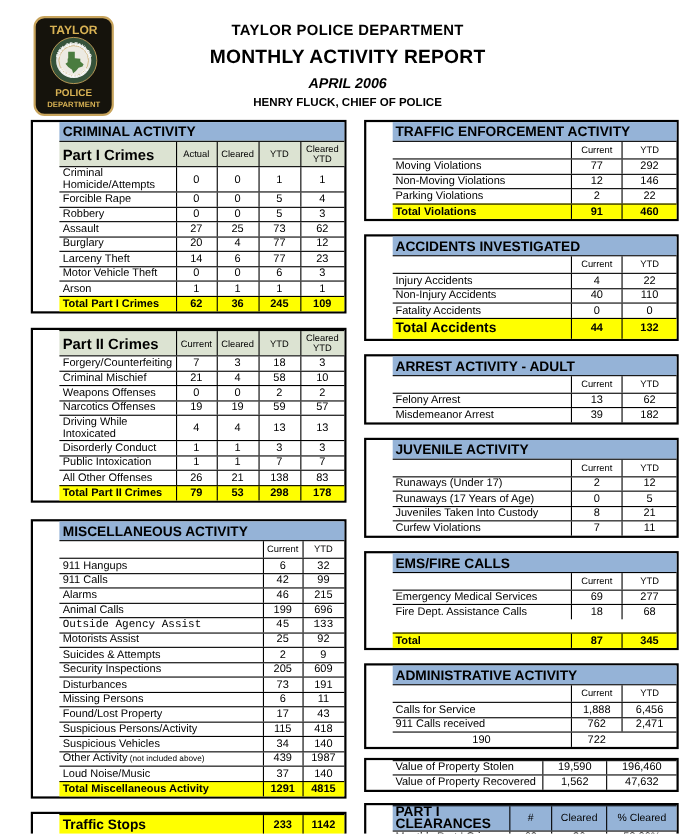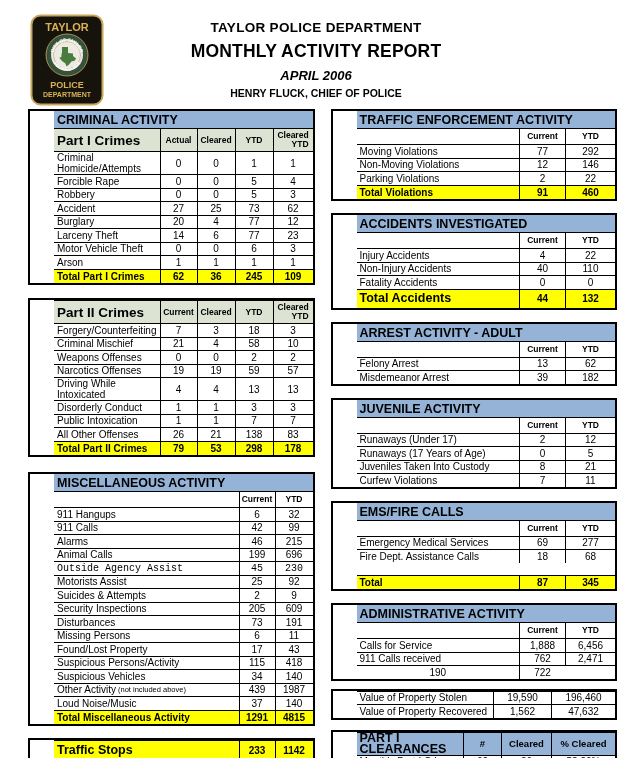--- a/index.html
+++ b/index.html
@@ -26,21 +26,21 @@
   .r { display:grid; border-top:1px solid #000; min-height:12.5px; }
   .tbl > .r:first-child, .tbl > .sec-hdr + .r { border-top:1px solid #000; }
   .tbl > :first-child { border-top:none; }
   .r > div { display:flex; align-items:center; }
   .r > div:not(:first-child) { border-left:1px solid #000; }
   .lbl { font-size:10px; padding:0 3px; line-height:11px; }
   .num { font-size:10px; justify-content:center; text-align:center; padding:0 1px; }
   .sub-hdr { min-height:15px; }
   .sub-hdr .lbl { font-size:13.5px; font-weight:bold; }
   .sub-hdr .colh, .sec-row .colh {
-    font-size:8.5px; font-weight:bold; white-space:pre-line; line-height:9px; text-align:right;
+    font-size:8.5px; font-weight:normal; white-space:pre-line; line-height:9px; text-align:center;
   }
   .sub-hdr.tint { min-height:22px; background:#DCE3D2; }
   .sec-row { background:#95B3D7; min-height:17px; }
   .sec-row .lbl { font-size:12.5px; font-weight:bold; }
   .sec-row .colh { font-size:9.5px; }
   .total { background:#FFFF00; font-weight:bold; min-height:13.5px; }
   .big { min-height:18px; }
   .big .lbl { font-size:12.5px; font-weight:bold; }
   .small { font-size:7.5px; }
   .mb12 { margin-bottom:12px; } .mb13 { margin-bottom:13px; }
@@ -107,21 +107,21 @@
             <div class="num">4</div>
           </div>
           <div class="r" style="grid-template-columns: 1fr 37px 38px 38px 40px;">
             <div class="lbl">Robbery</div>
             <div class="num">0</div>
             <div class="num">0</div>
             <div class="num">5</div>
             <div class="num">3</div>
           </div>
           <div class="r" style="grid-template-columns: 1fr 37px 38px 38px 40px;">
-            <div class="lbl">Accident</div>
+            <div class="lbl">Assault</div>
             <div class="num">27</div>
             <div class="num">25</div>
             <div class="num">73</div>
             <div class="num">62</div>
           </div>
           <div class="r" style="grid-template-columns: 1fr 37px 38px 38px 40px;">
             <div class="lbl">Burglary</div>
             <div class="num">20</div>
             <div class="num">4</div>
             <div class="num">77</div>
@@ -252,21 +252,21 @@
             <div class="num">215</div>
           </div>
           <div class="r" style="grid-template-columns: 1fr 36px 38px;">
             <div class="lbl">Animal Calls</div>
             <div class="num">199</div>
             <div class="num">696</div>
           </div>
           <div class="r" style="grid-template-columns: 1fr 36px 38px; font-family: Liberation Mono, monospace;">
             <div class="lbl">Outside Agency Assist</div>
             <div class="num">45</div>
-            <div class="num">230</div>
+            <div class="num">133</div>
           </div>
           <div class="r" style="grid-template-columns: 1fr 36px 38px;">
             <div class="lbl">Motorists Assist</div>
             <div class="num">25</div>
             <div class="num">92</div>
           </div>
           <div class="r" style="grid-template-columns: 1fr 36px 38px;">
             <div class="lbl">Suicides &amp; Attempts</div>
             <div class="num">2</div>
             <div class="num">9</div>

